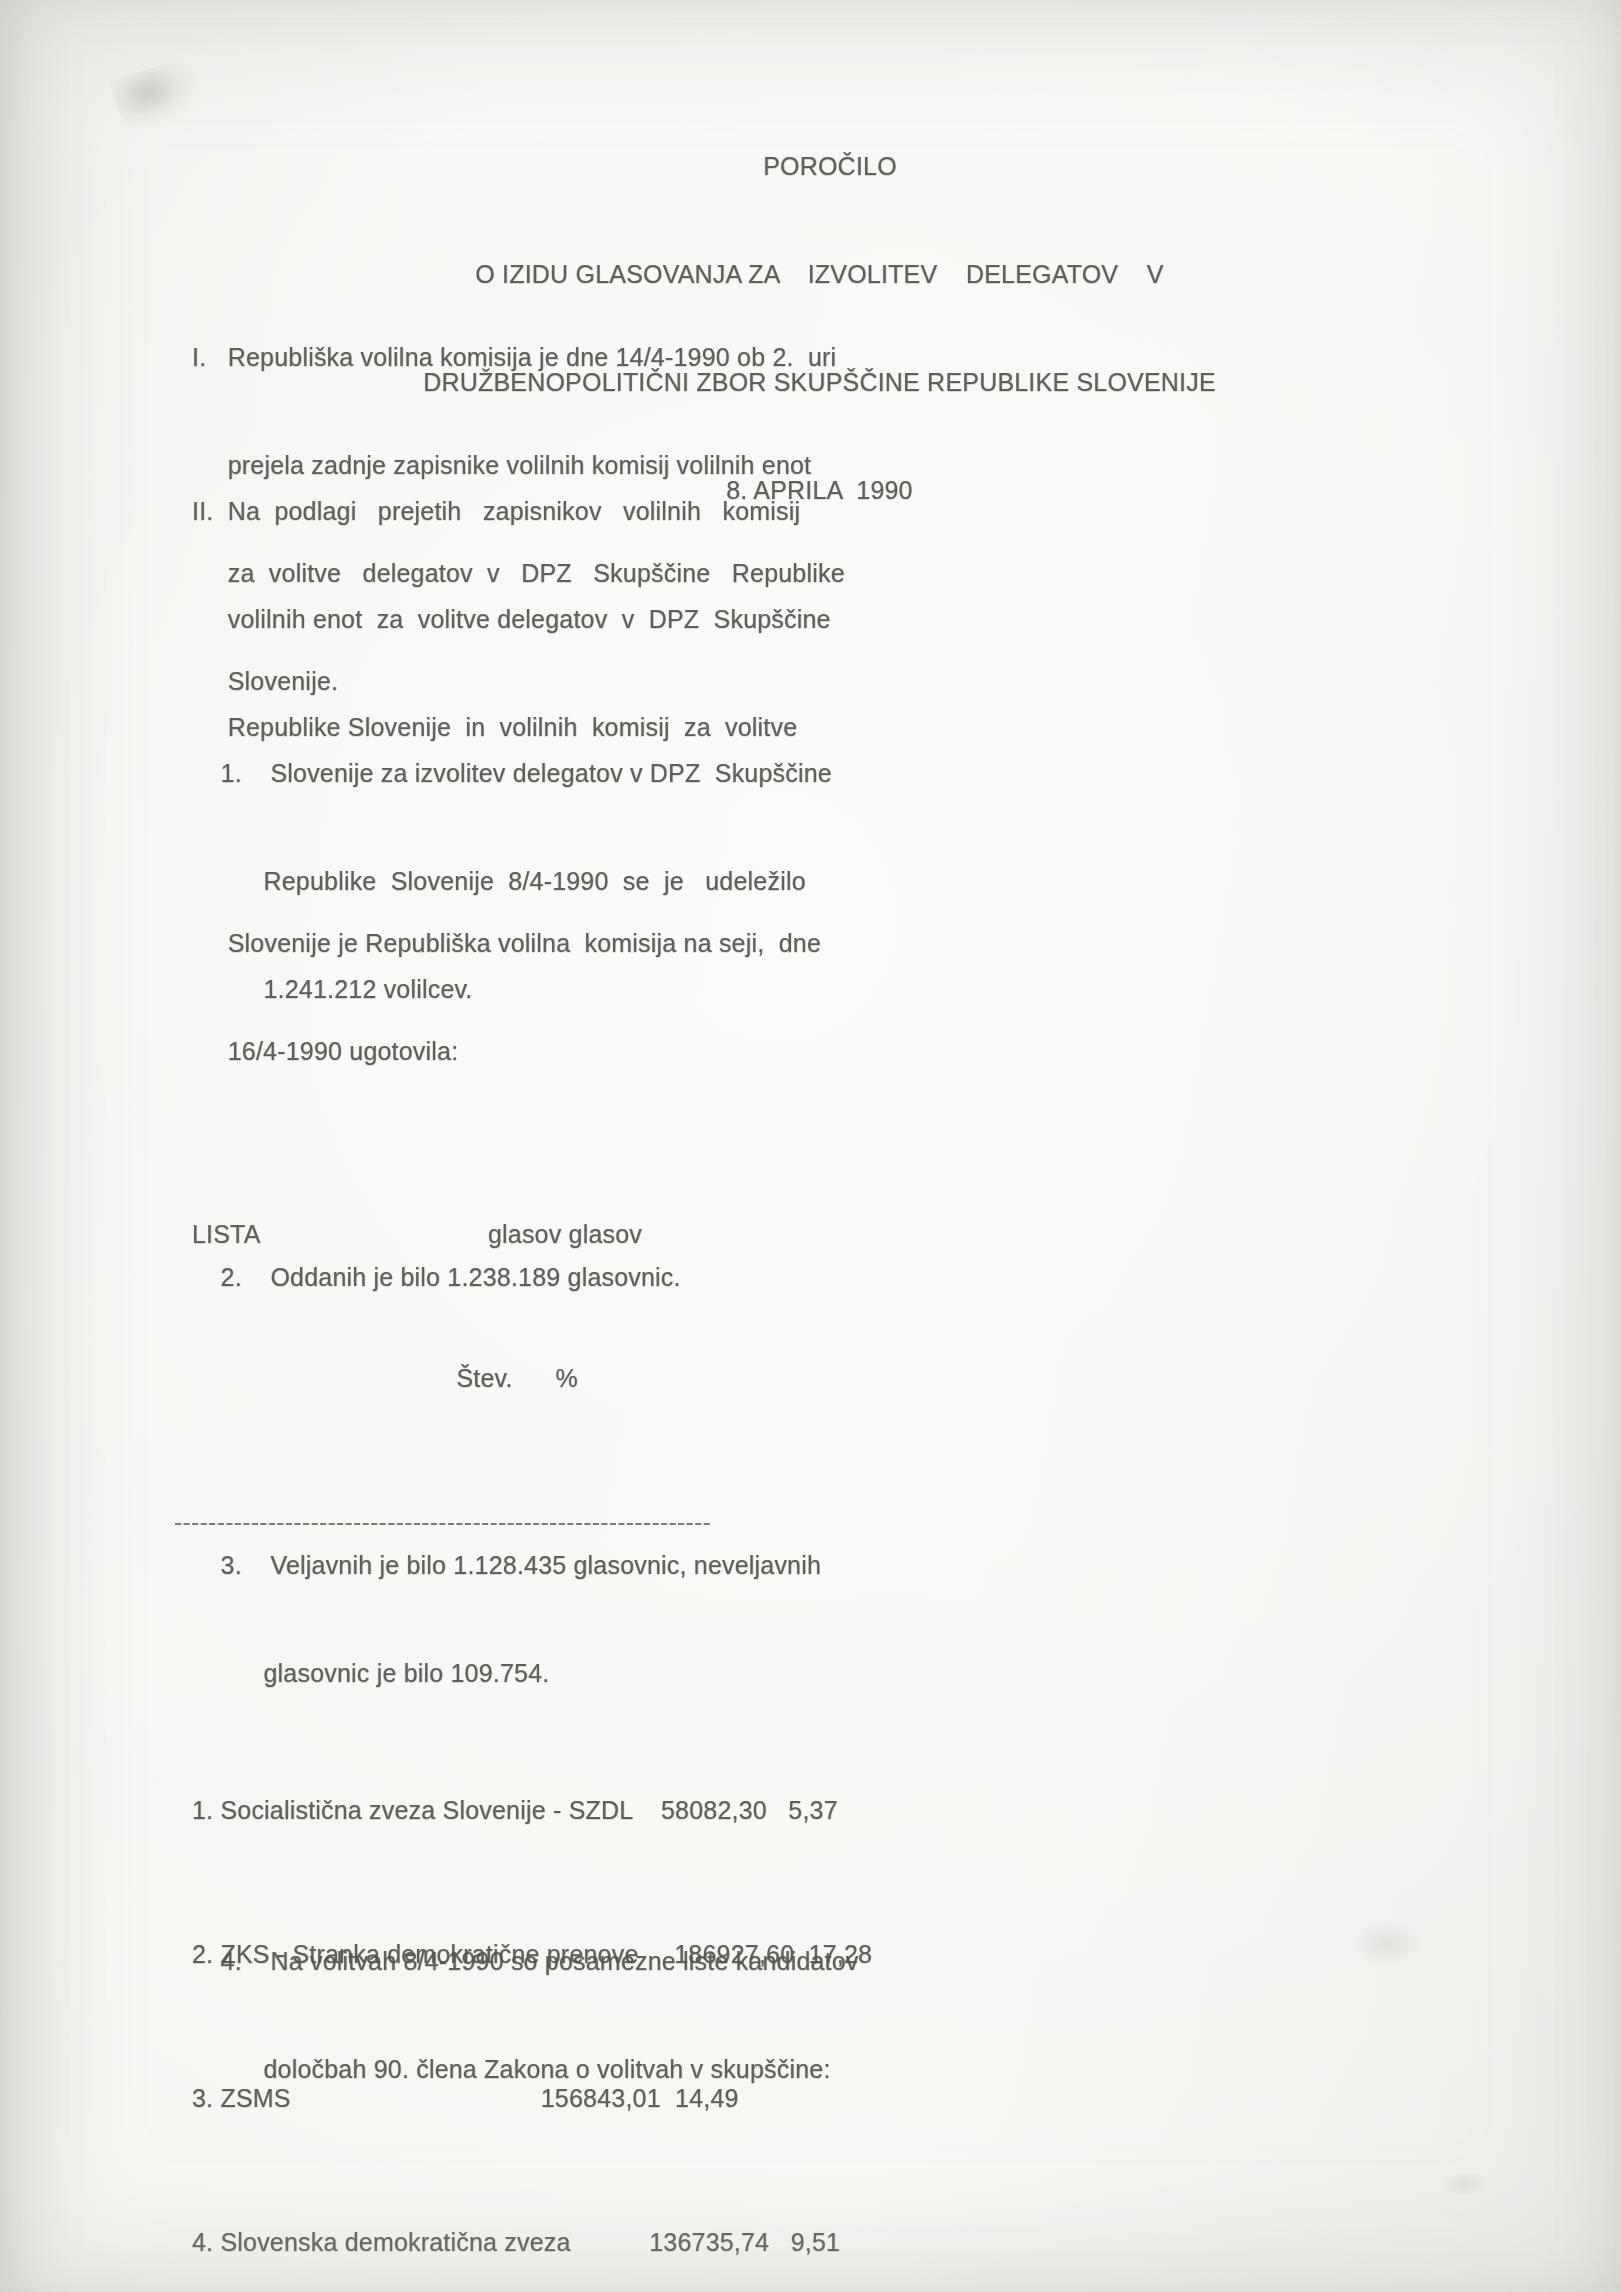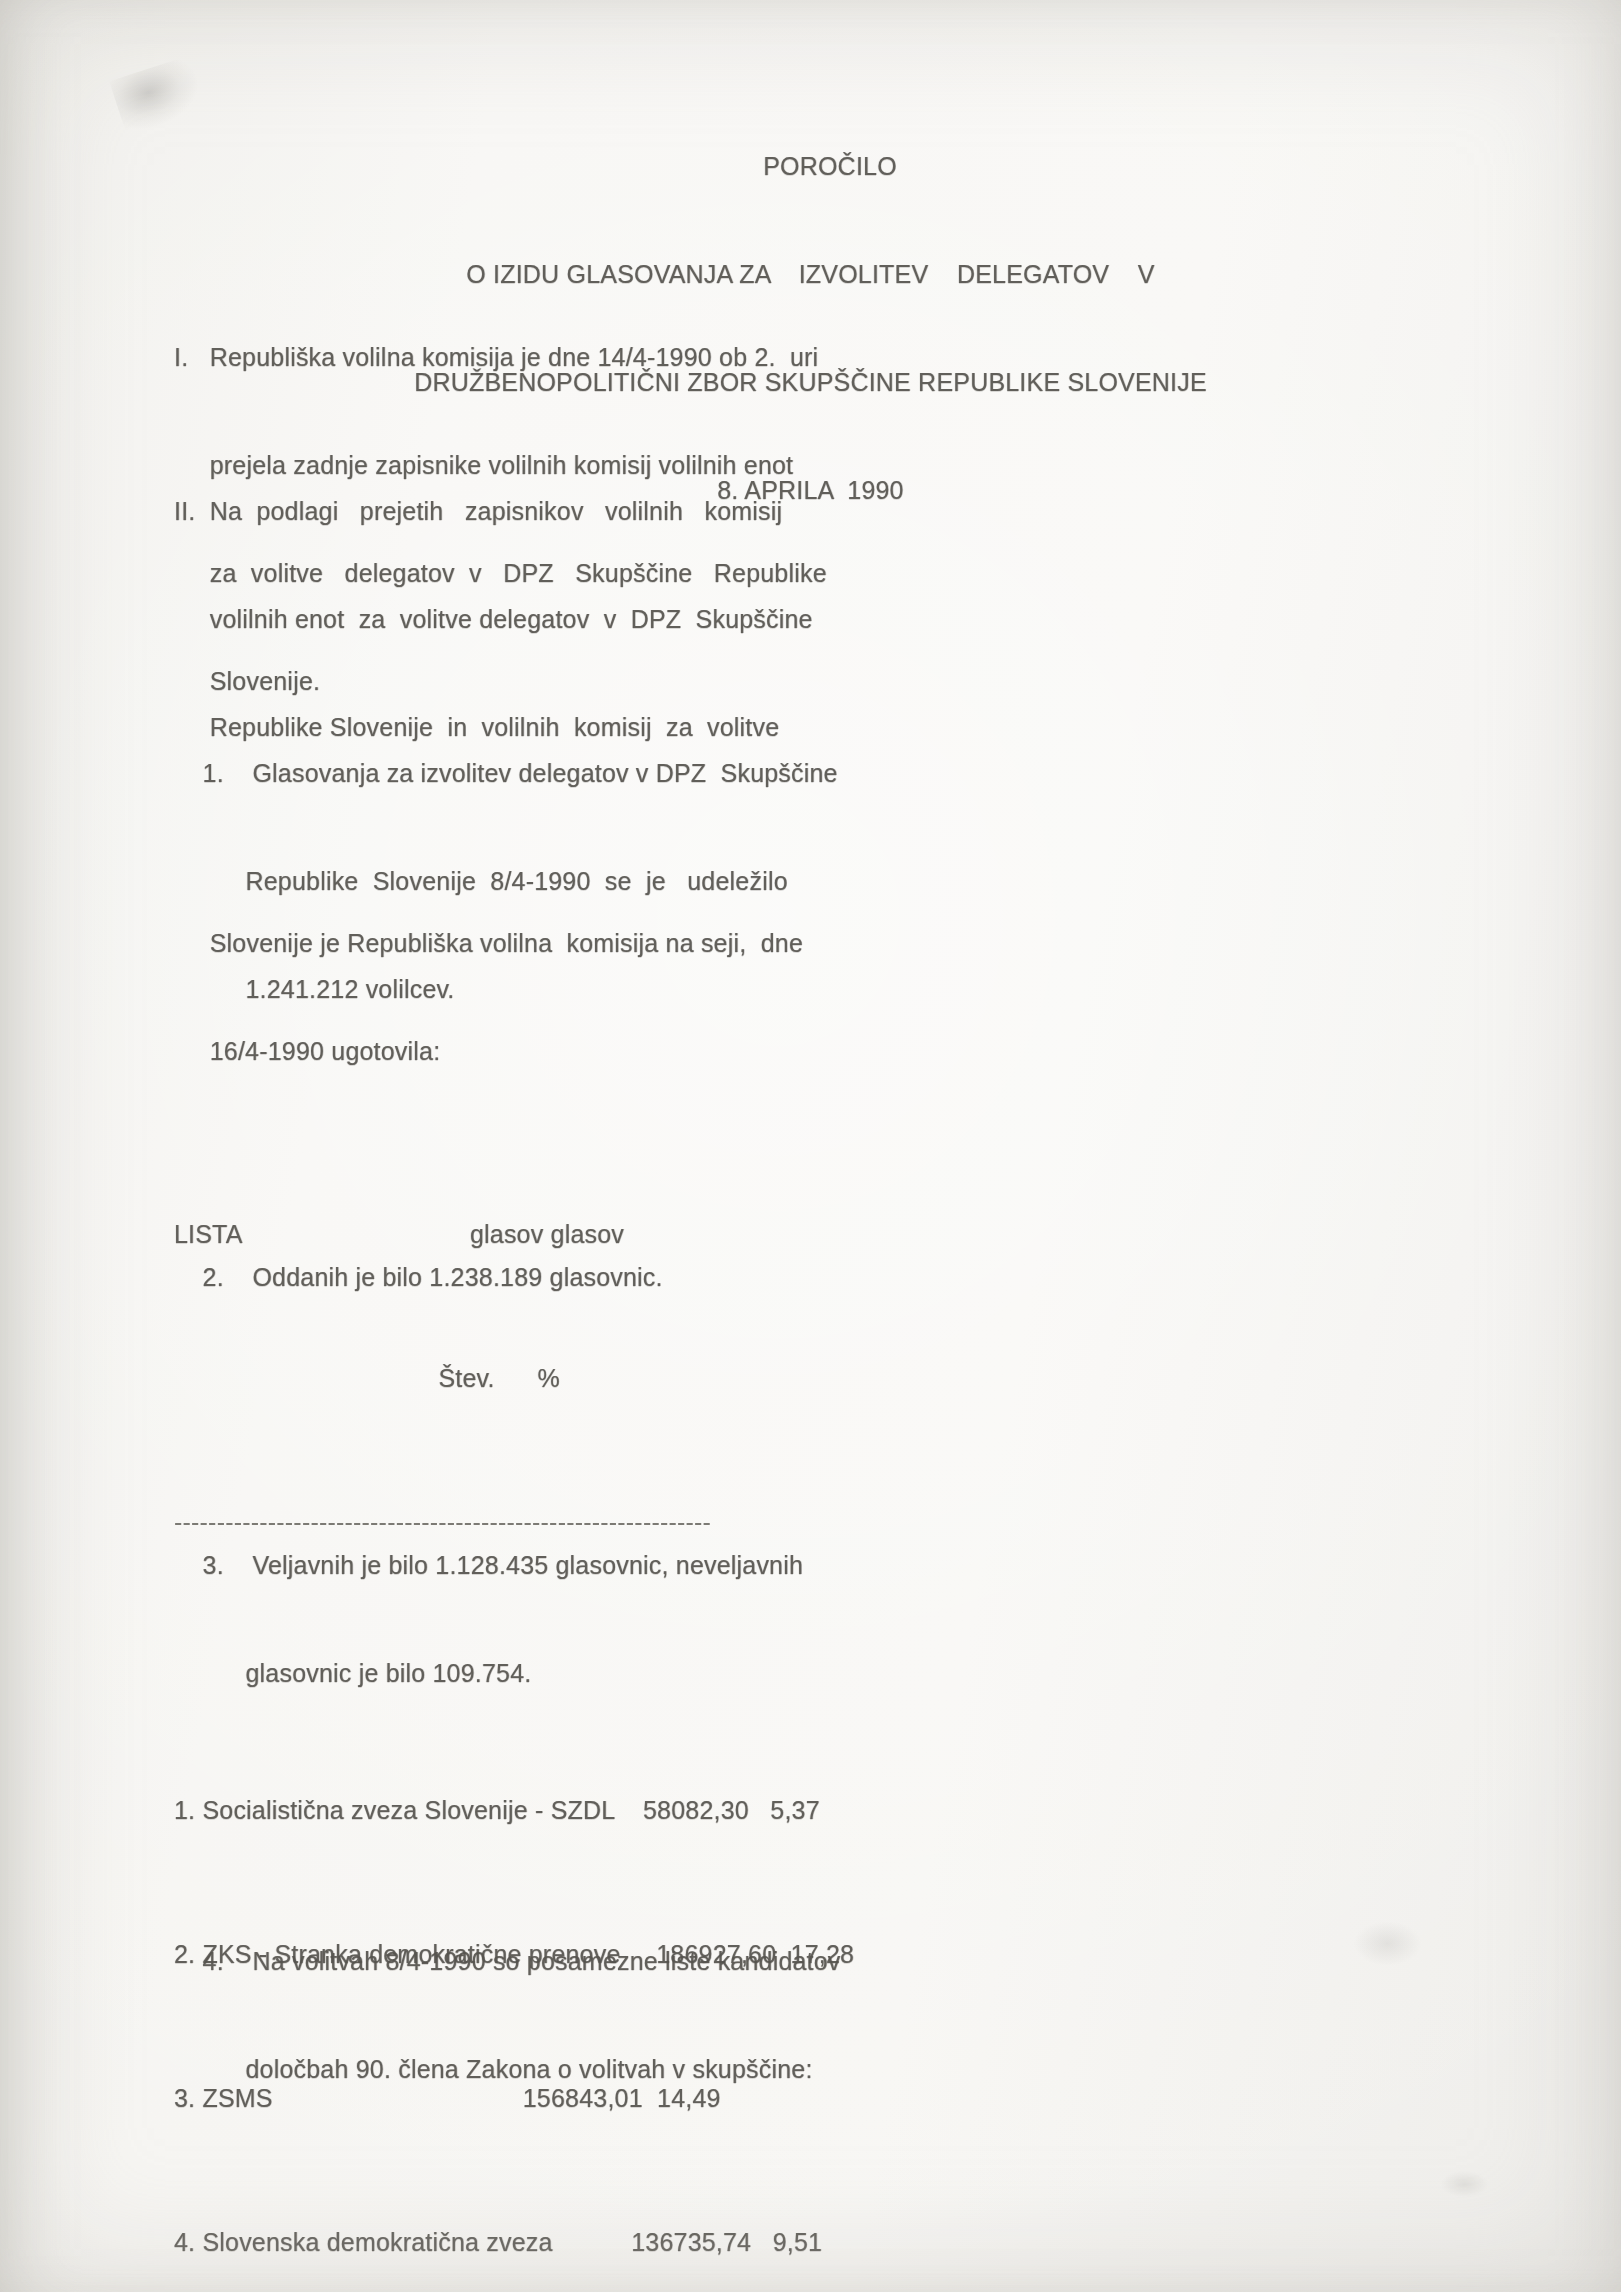--- a/index.html
+++ b/index.html
@@ -67,20 +67,21 @@
   }
 
   
   .dm {
     color: #56544f;
     text-shadow:
       0.7px 0 0 rgba(86,84,79,0.30),
       -0.6px 0 0 rgba(86,84,79,0.18),
       0 0.7px 0 rgba(86,84,79,0.22);
     opacity: 0.93;
+    padding-left: 18px;
   }
   .dm-light { color: #6b6963; opacity: 0.88; }
 
   .title-block {
     position: absolute;
     left: 0; top: 76px;
     width: 1621px;
     text-align: center;
   }
   .title-line { display: block; }
@@ -137,21 +138,21 @@
     <span class="row dm"><span>II.</span><span>  </span><span>Na  podlagi   prejetih   zapisnikov   volilnih   komisij</span></span>
     <span class="row dm"><span>     </span><span>volilnih enot  za  volitve delegatov  v  DPZ  Skupščine</span></span>
     <span class="row dm"><span>     </span><span>Republike Slovenije  in  volilnih  komisij  za  volitve</span></span>
     <span class="row dm"><span>     </span></span>
     <span class="row dm"><span>     </span><span>Slovenije je Republiška volilna  komisija na seji,  dne</span></span>
     <span class="row dm"><span>     </span><span>16/4-1990 ugotovila:</span></span>
   </div>
 
   <div class="sec items content">
 
-    <span class="row dm"><span>    </span><span>1.</span><span>    </span><span>Glasovanja za izvolitev delegatov v DPZ  Skupščine</span></span>
+    <span class="row dm"><span>    </span><span>1.</span><span>    </span><span>Slovenije za izvolitev delegatov v DPZ  Skupščine</span></span>
     <span class="row dm"><span>          </span><span>Republike  Slovenije  8/4-1990  se  je   udeležilo</span></span>
     <span class="row dm"><span>          </span><span>1.241.212 volilcev.</span></span>
 
     <span class="row dm"> </span>
 
     <span class="row dm"><span>    </span><span>2.</span><span>    </span><span>Oddanih je bilo 1.238.189 glasovnic.</span></span>
 
     <span class="row dm"> </span>
 
     <span class="row dm"><span>    </span><span>3.</span><span>    </span><span>Veljavnih je bilo 1.128.435 glasovnic, neveljavnih</span></span>

